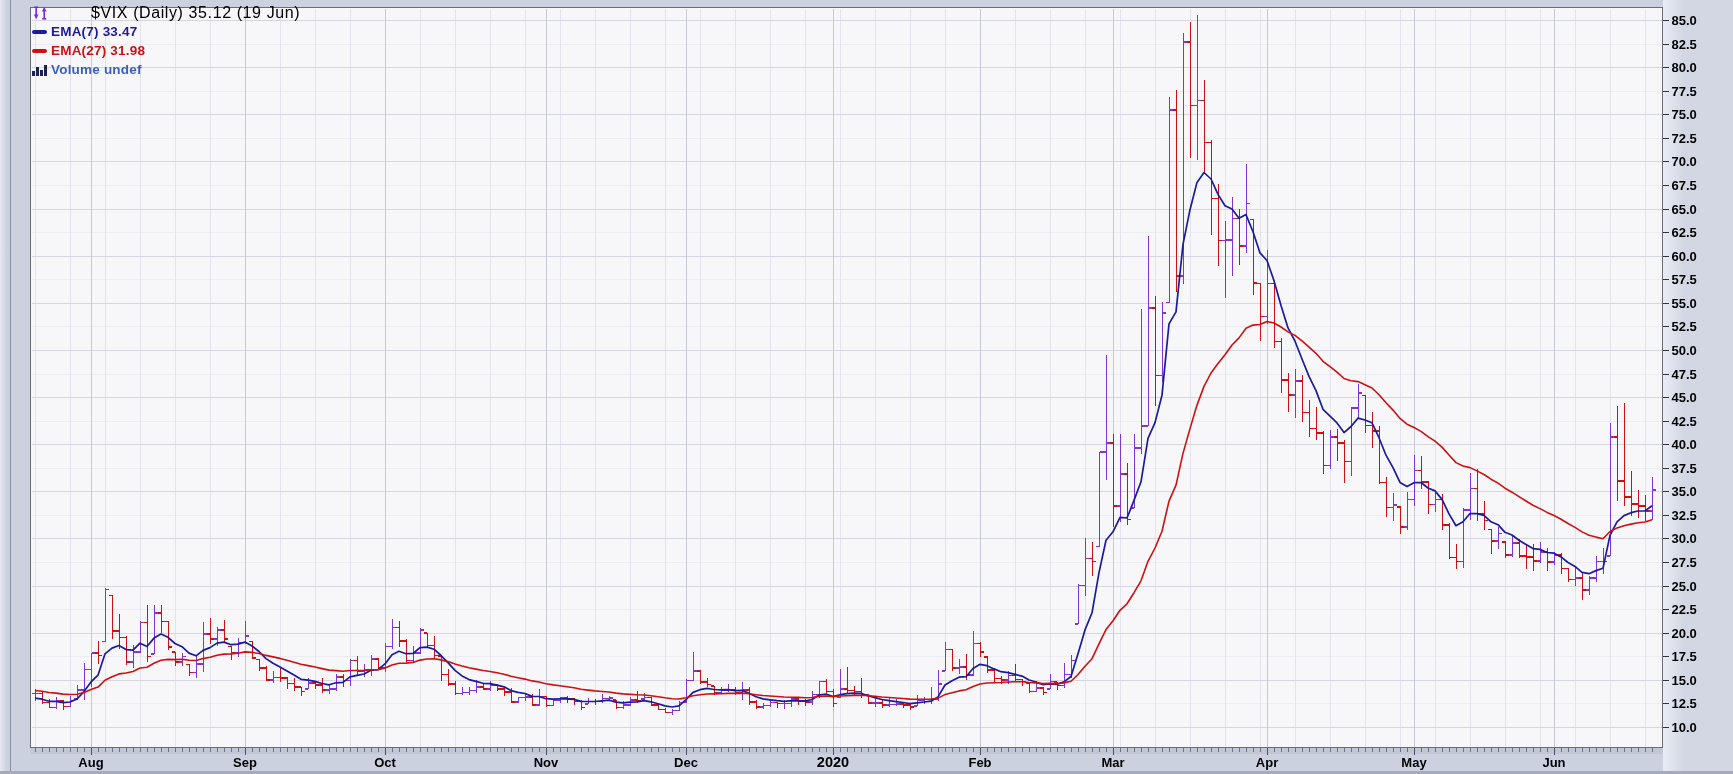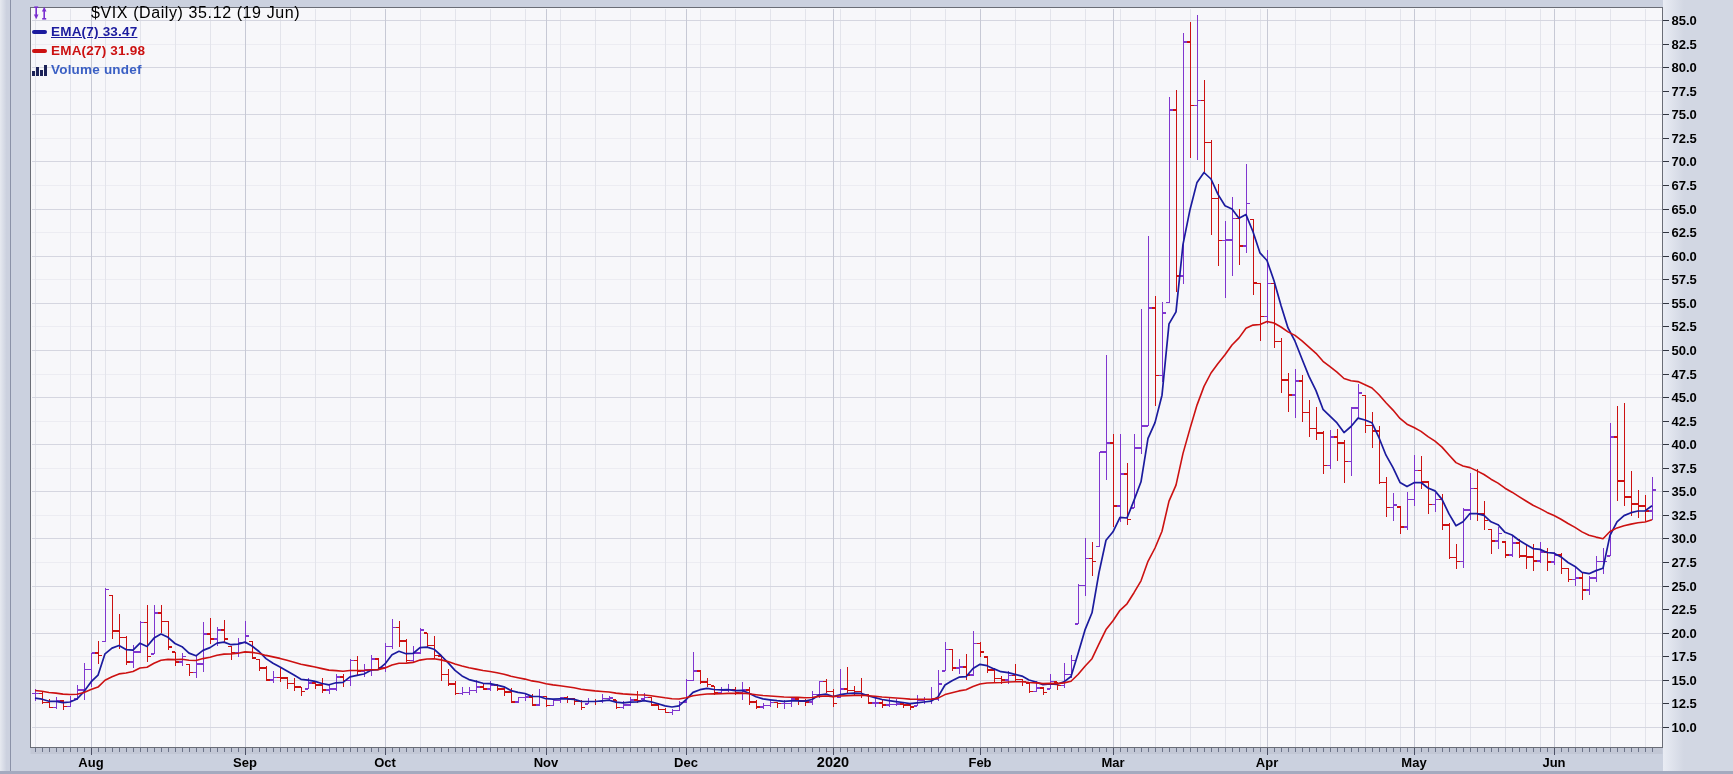--- a/index.html
+++ b/index.html
@@ -11,21 +11,21 @@
                border-right:1px solid #8b92a8;z-index:3;}
   .bottom-edge{position:absolute;left:0;bottom:0;width:1733px;height:3px;background:#a4aabf;z-index:4;}
   .legend{position:absolute;left:32px;top:3px;z-index:5;}
   .lg-row{display:flex;align-items:center;height:19px;}
   .lg-row .icn{display:inline-flex;width:19px;justify-content:flex-start;align-items:center;}
   .lg-title{font-size:16px;letter-spacing:.6px;color:#000;margin-left:40px;}
   .ema-swatch{display:inline-block;width:15px;height:4px;border-radius:2px;margin-right:4px;}
   .ema-swatch.e7{background:var(--ema7,#1b1b9e);}
   .ema-swatch.e27{background:var(--ema27,#cc1111);}
   .ema-text{font-size:13.5px;font-weight:700;letter-spacing:.2px;}
-  .e7t{color:var(--ema7,#1b1b9e);text-decoration:underline;}
+  .e7t{color:var(--ema7,#1b1b9e);}
   .e27t{color:var(--ema27,#cc1111);}
   .vol-text{font-size:13.5px;font-weight:700;color:var(--voltext,#3a5fc4);letter-spacing:.2px;}
 </style>
 </head>
 <body>
 
 <div class="screen">
   <div id="chart-svg-host">
       <svg xmlns="http://www.w3.org/2000/svg" width="1733" height="774">
         <defs>

